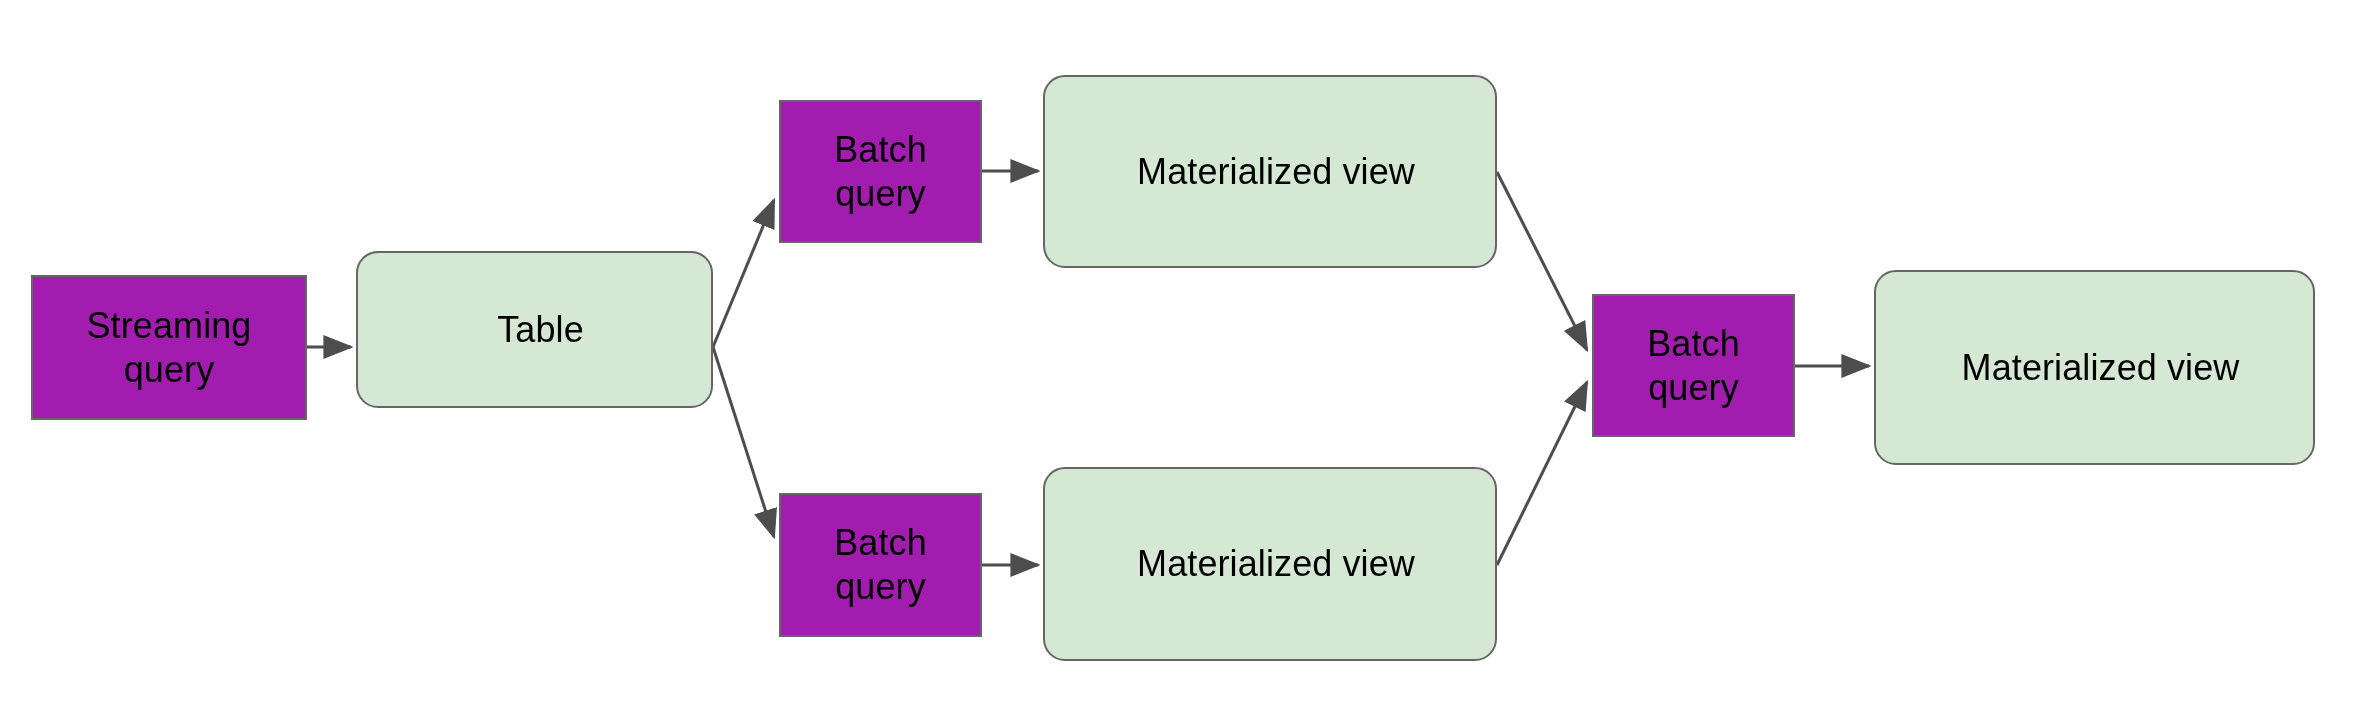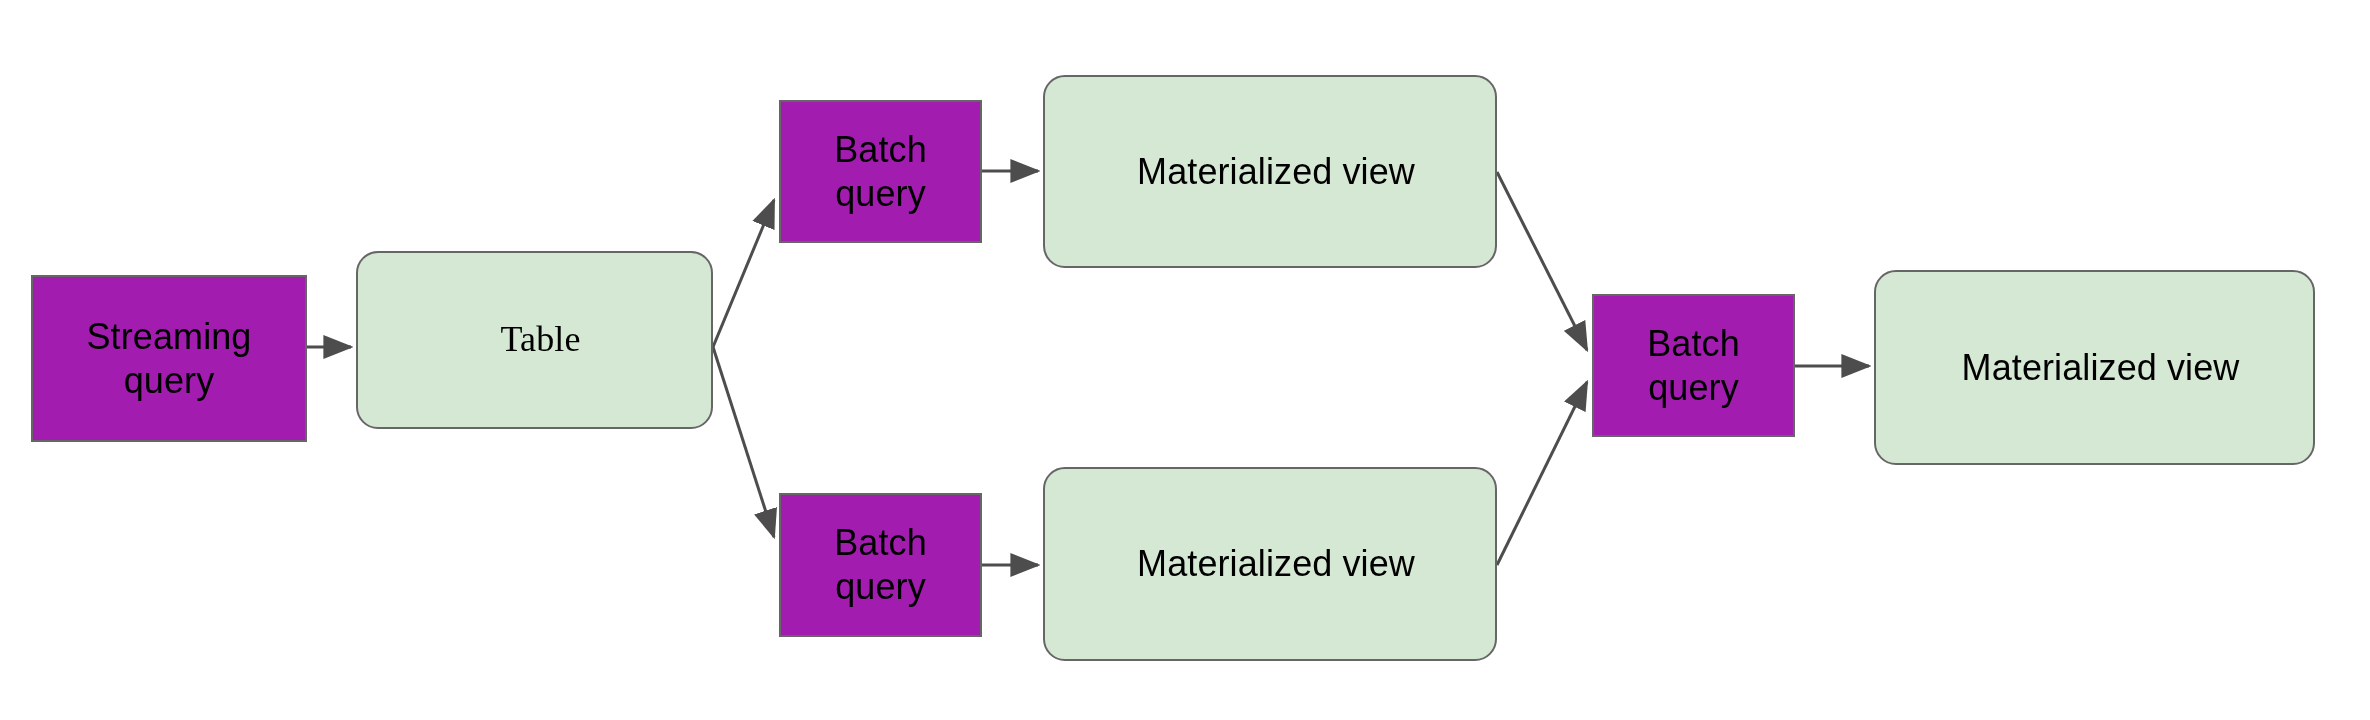--- a/index.html
+++ b/index.html
@@ -50,22 +50,22 @@
     border-radius: 0;
   }
   .node-label {
     display: block;
     width: 100%;
     padding: 0 6px;
     box-sizing: border-box;
   }
 
   
-  #node-streaming-query { left: 31px;   top: 275px; width: 276px; height: 167px; align-items: center; }
-  #node-table           { left: 356px;  top: 251px; width: 357px; height: 178px; font-family: Liberation Serif, serif; }
+  #node-streaming-query { left: 31px;   top: 275px; width: 276px; height: 145px; align-items: center; }
+  #node-table           { left: 356px;  top: 251px; width: 357px; height: 157px; }
   #node-batch-query-top { left: 779px;  top: 100px; width: 203px; height: 143px; }
   #node-mv-top          { left: 1043px; top: 75px;  width: 454px; height: 193px; }
   #node-batch-query-bottom { left: 779px;  top: 493px; width: 203px; height: 144px; }
   #node-mv-bottom       { left: 1043px; top: 467px; width: 454px; height: 194px; }
   #node-batch-query-mid { left: 1592px; top: 294px; width: 203px; height: 143px; }
   #node-mv-final        { left: 1874px; top: 270px; width: 441px; height: 195px; }
 </style>
 </head>
 <body>
 

